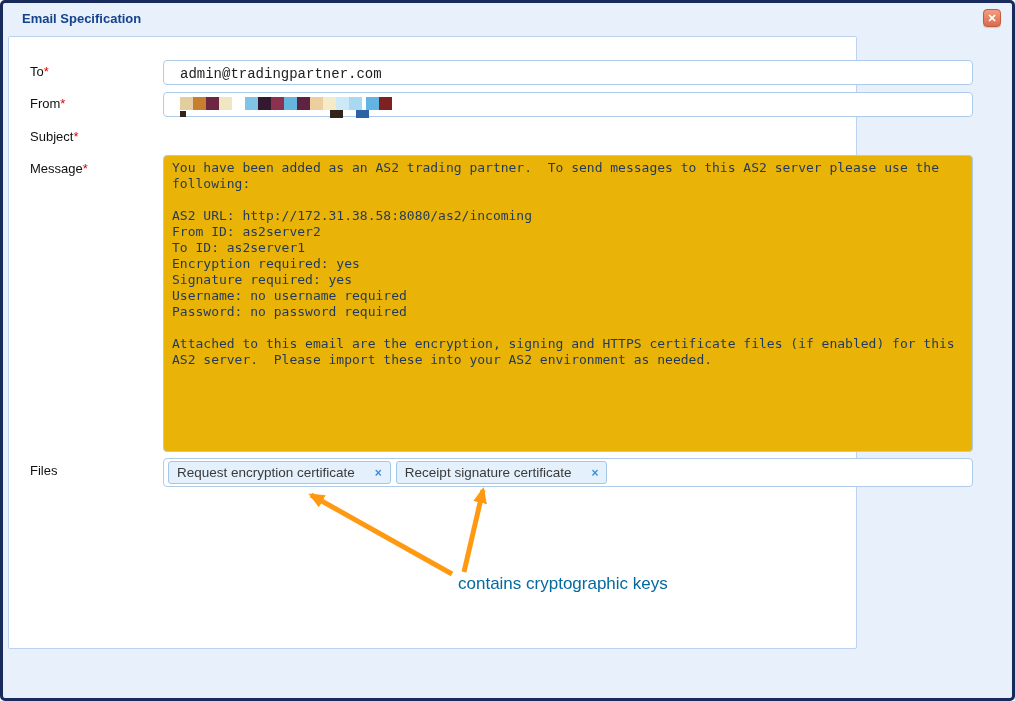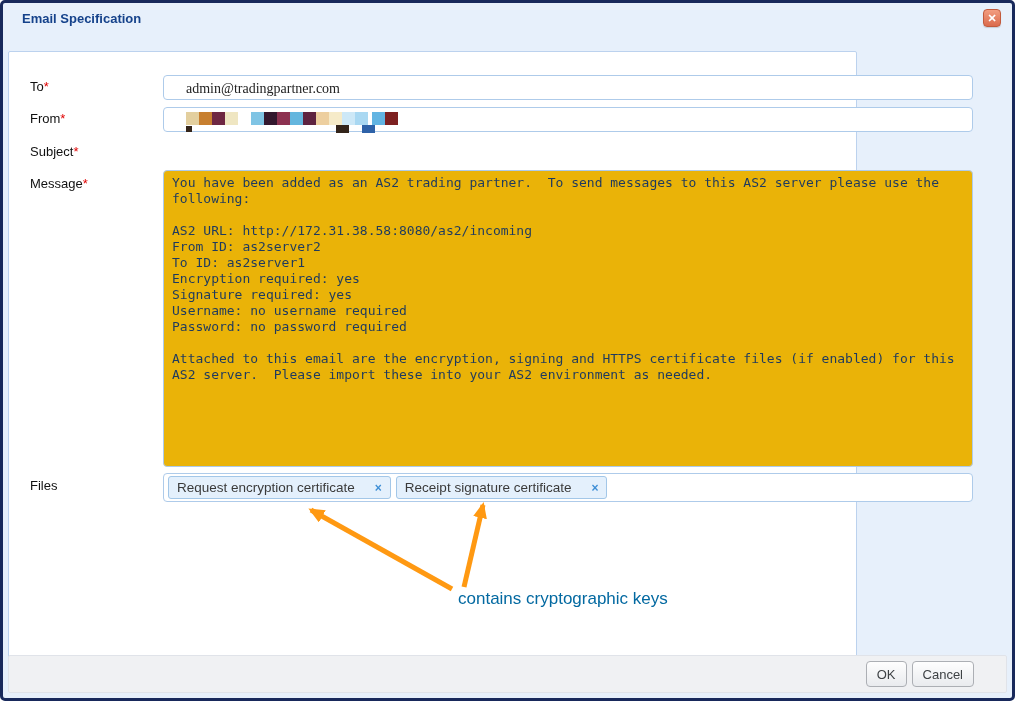--- a/index.html
+++ b/index.html
@@ -32,36 +32,35 @@
     box-shadow:0 1px 1px rgba(0,0,0,0.15);
   }
 
   
   .panel {
     position:absolute; left:5px; top:33px;
     width:849px; height:613px;
     background:#FFFFFF;
     border:1px solid #BCD2EE;
     border-radius:2px;
-    margin-top:15px;
   }
 
   .field-label {
     position:absolute; left:21px;
     font-size:13px; color:#111111;
   }
   .req { color:#E00000; }
 
   .text-input {
     position:absolute; left:154px; width:810px; height:25px;
     border:1px solid #AECBEA; border-radius:4px;
     background:#FFFFFF;
-    font-family:Liberation Serif, serif;
+    font-family:Liberation Mono, monospace;
     font-size:14px; color:#222222;
-    padding:2px 8px 0 22px;
+    padding:2px 8px 0 16px;
     outline:none;
   }
   .lbl-to      { top:27px; }
   .inp-to      { top:23px; }
   .lbl-from    { top:59px; }
   .inp-from    { top:55px; }
   .lbl-subject { top:92px; }
   .inp-subject { top:87px; }
   .lbl-message { top:124px; }
   .lbl-files   { top:426px; }
@@ -217,18 +216,14 @@
           <path d="M0,0 L16,7 L0,14 Z" fill="#FF9912"></path>
         </marker>
       </defs>
       <line x1="443" y1="537" x2="302" y2="458" stroke="#FF9912" stroke-width="5" marker-end="url(#ah)"></line>
       <line x1="455" y1="535" x2="474" y2="453" stroke="#FF9912" stroke-width="5" marker-end="url(#ah)"></line>
     </svg>
     <div class="annotation-text">contains cryptographic keys</div>
 
   </div>
 
-  <div class="footer">
-    <button class="btn">OK</button>
-    <button class="btn">Cancel</button>
-  </div>
 
 </div>
 
 </body></html>

